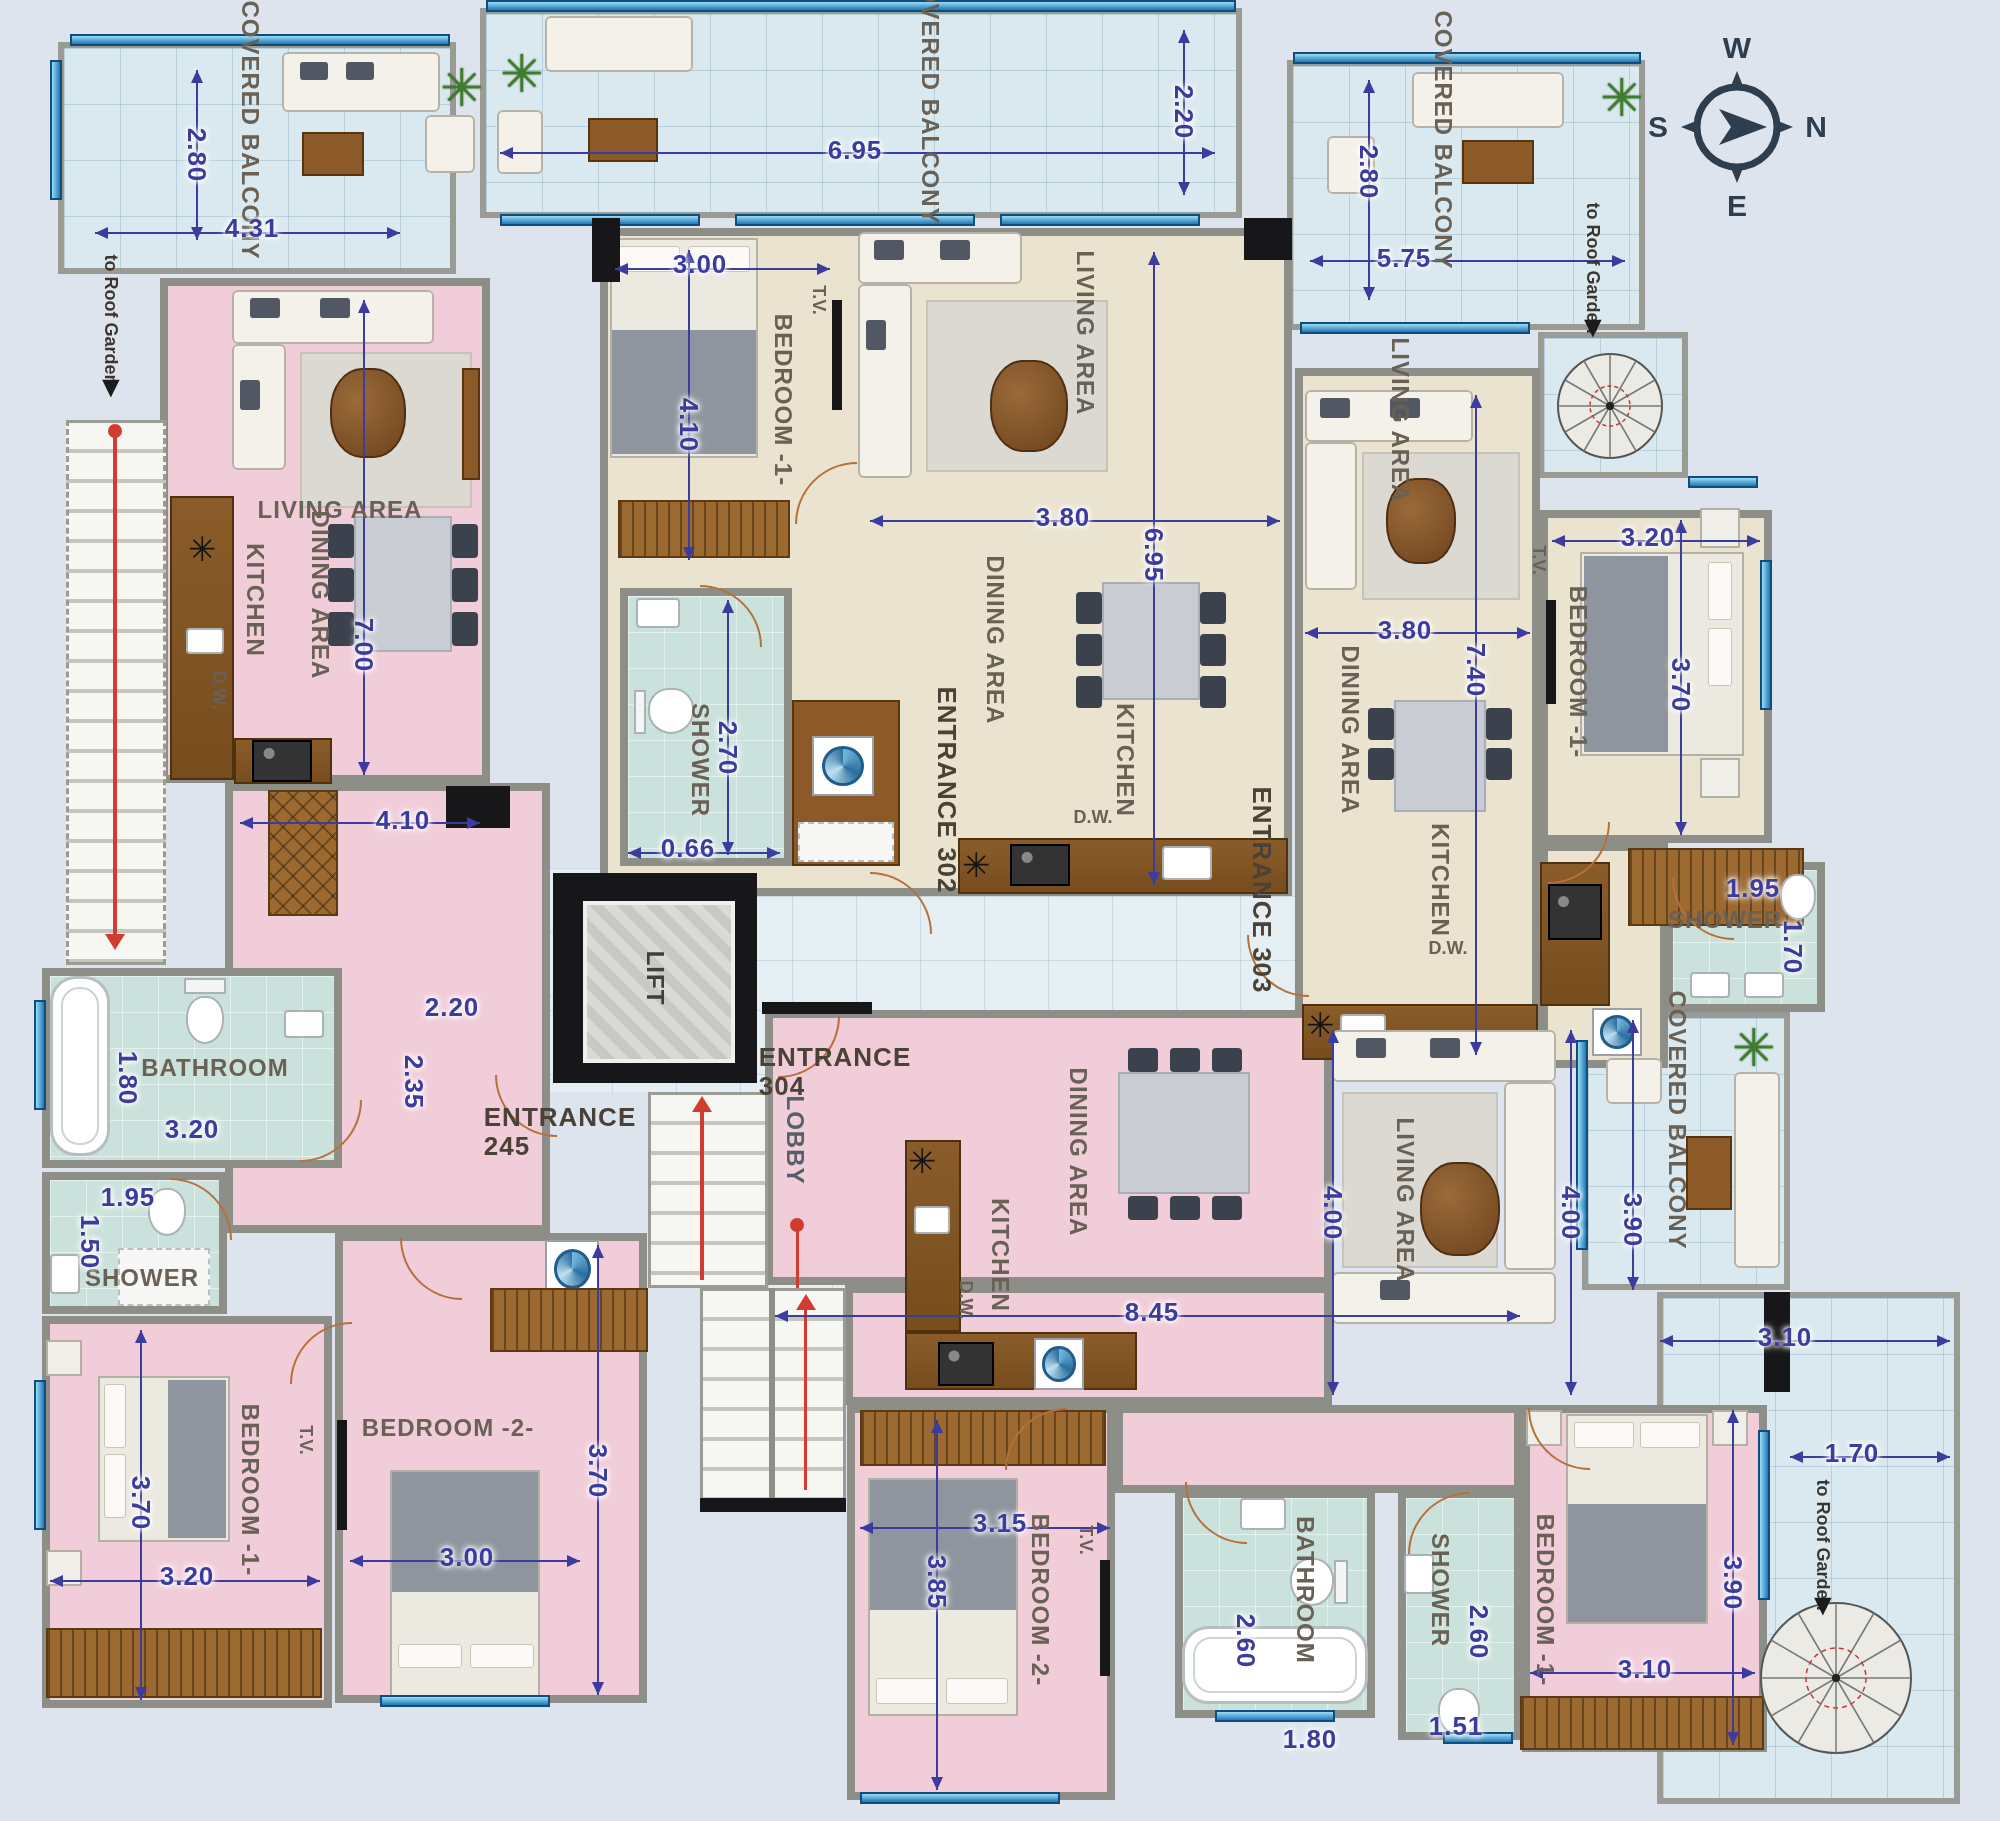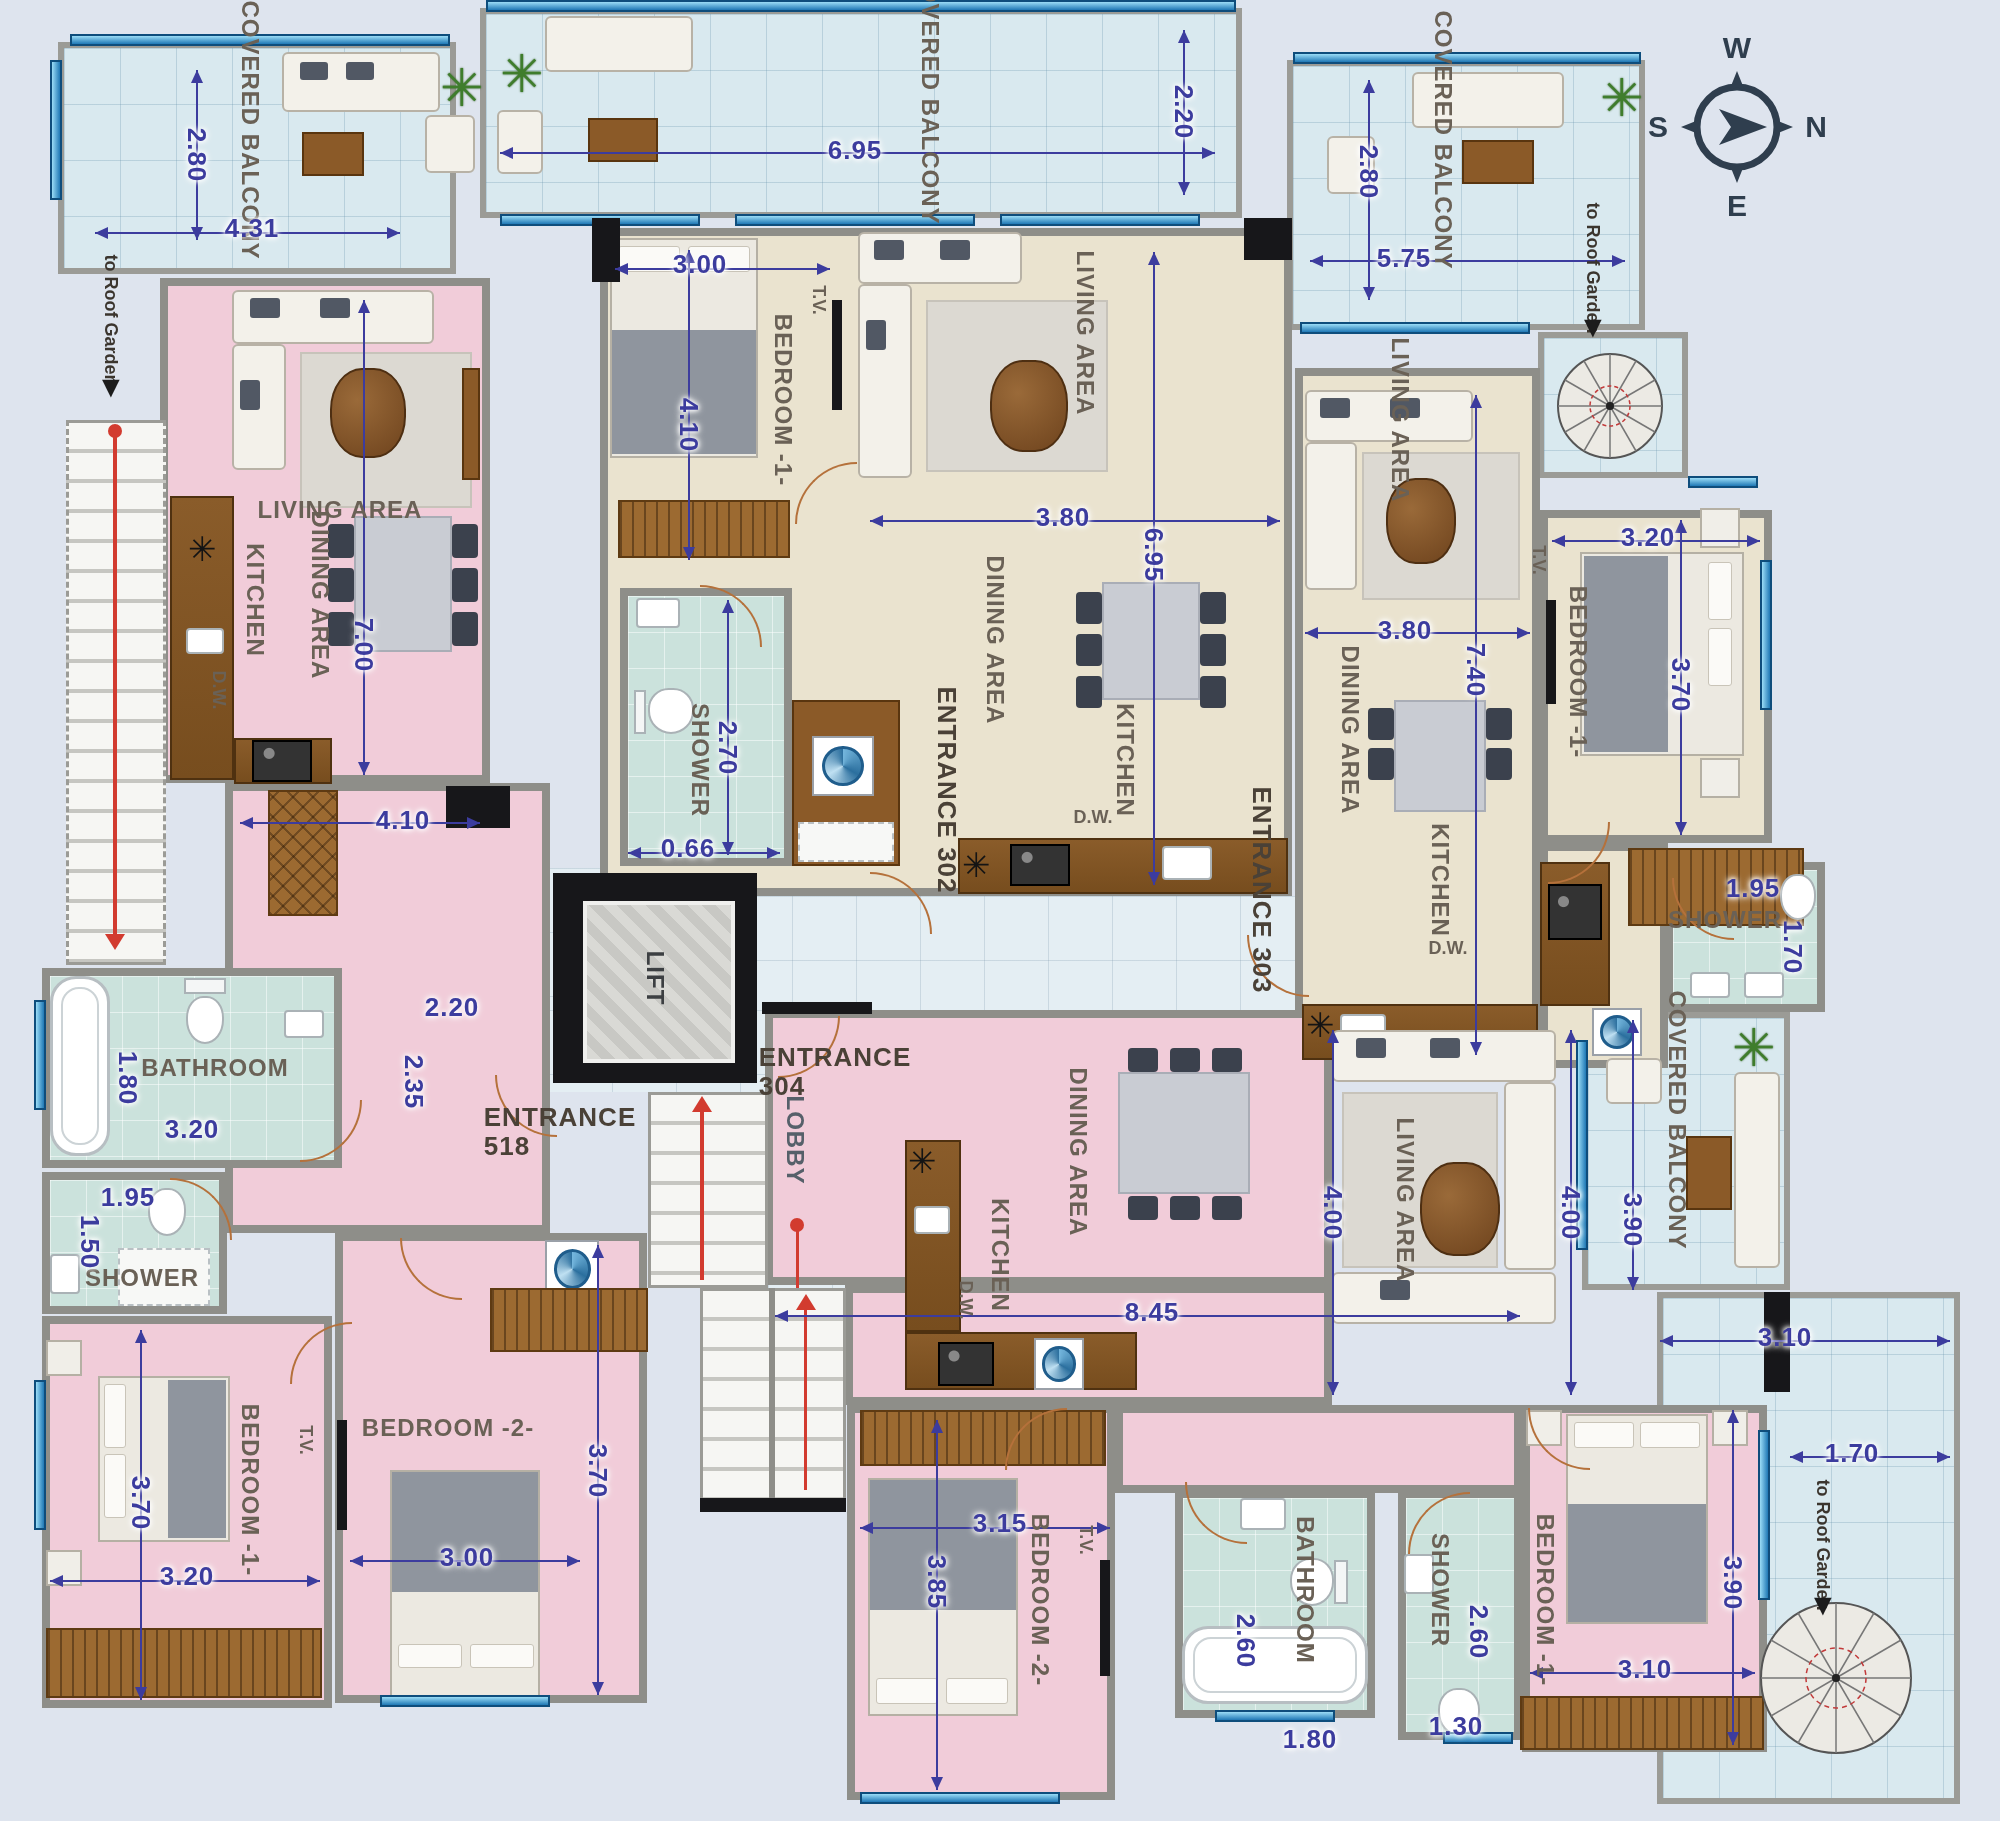--- a/index.html
+++ b/index.html
@@ -417,21 +417,21 @@
 
   <div class="lbl rm" style="left:340px;top:510px">LIVING AREA</div>
   <div class="lbl rm v" style="left:320px;top:595px">DINING AREA</div>
   <div class="lbl rm v" style="left:255px;top:600px">KITCHEN</div>
   <div class="lbl sm v" style="left:218px;top:690px">D.W.</div>
   <div class="lbl rm" style="left:215px;top:1068px">BATHROOM</div>
   <div class="lbl rm" style="left:142px;top:1278px">SHOWER</div>
   <div class="lbl rm v" style="left:250px;top:1490px">BEDROOM -1-</div>
   <div class="lbl sm v" style="left:305px;top:1440px">T.V.</div>
   <div class="lbl rm" style="left:448px;top:1428px">BEDROOM -2-</div>
-  <div class="lbl ent" style="left:560px;top:1132px"><span>ENTRANCE</span><span style="display:block">518</span></div>
+  <div class="lbl ent" style="left:560px;top:1132px"><span>ENTRANCE</span><span style="display:block">245</span></div>
 
   <div class="lbl rm v" style="left:783px;top:400px">BEDROOM -1-</div>
   <div class="lbl sm v" style="left:818px;top:300px">T.V.</div>
   <div class="lbl rm v" style="left:700px;top:760px">SHOWER</div>
   <div class="lbl rm v" style="left:1085px;top:333px">LIVING AREA</div>
   <div class="lbl rm v" style="left:995px;top:640px">DINING AREA</div>
   <div class="lbl rm v" style="left:1125px;top:760px">KITCHEN</div>
   <div class="lbl sm" style="left:1093px;top:817px">D.W.</div>
   <div class="lbl ent v" style="left:947px;top:790px"><span>ENTRANCE</span> <span>302</span></div>
 
@@ -492,21 +492,21 @@
   <div class="lbl dim v" style="left:1332px;top:1213px">4.00</div>
   <div class="lbl dim v" style="left:1570px;top:1213px">4.00</div>
   <div class="lbl dim v" style="left:1632px;top:1220px">3.90</div>
   <div class="lbl dim" style="left:1785px;top:1337px">3.10</div>
   <div class="lbl dim" style="left:1852px;top:1453px">1.70</div>
   <div class="lbl dim" style="left:1000px;top:1523px">3.15</div>
   <div class="lbl dim v" style="left:936px;top:1582px">3.85</div>
   <div class="lbl dim v" style="left:1245px;top:1641px">2.60</div>
   <div class="lbl dim" style="left:1310px;top:1739px">1.80</div>
   <div class="lbl dim v" style="left:1478px;top:1632px">2.60</div>
-  <div class="lbl dim" style="left:1456px;top:1726px">1.30</div>
+  <div class="lbl dim" style="left:1456px;top:1726px">1.51</div>
   <div class="lbl dim v" style="left:1732px;top:1583px">3.90</div>
   <div class="lbl dim" style="left:1645px;top:1669px">3.10</div>
 
   <svg class="abs" style="left:1675px;top:65px;z-index:30" width="124" height="124" viewBox="0 0 124 124">
     <circle cx="62" cy="62" r="40" fill="none" stroke="#2f3e4e" stroke-width="7"></circle>
     <polygon points="62,6 70,26 62,22 54,26" fill="#2f3e4e"></polygon>
     <polygon points="118,62 98,70 102,62 98,54" fill="#2f3e4e"></polygon>
     <polygon points="62,118 54,98 62,102 70,98" fill="#2f3e4e"></polygon>
     <polygon points="6,62 26,54 22,62 26,70" fill="#2f3e4e"></polygon>
     <polygon points="44,44 92,62 44,80 56,62" fill="#2f3e4e"></polygon>

